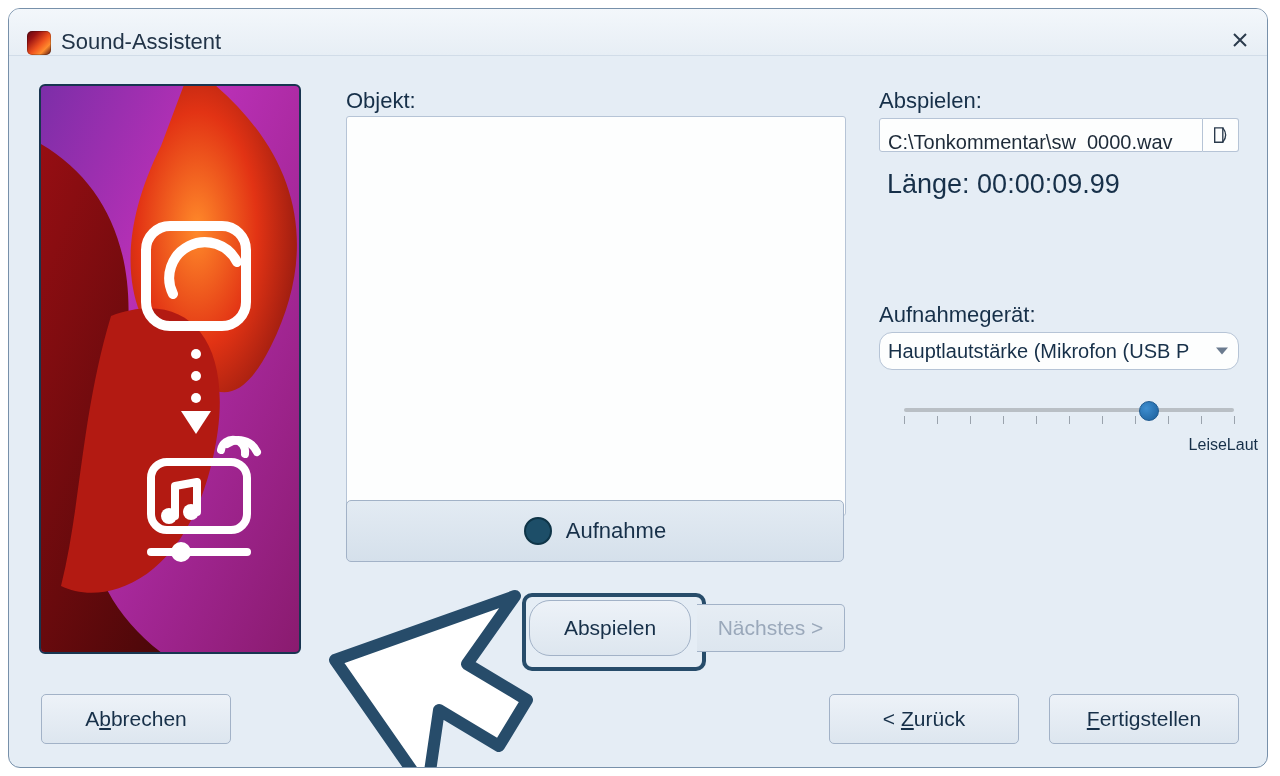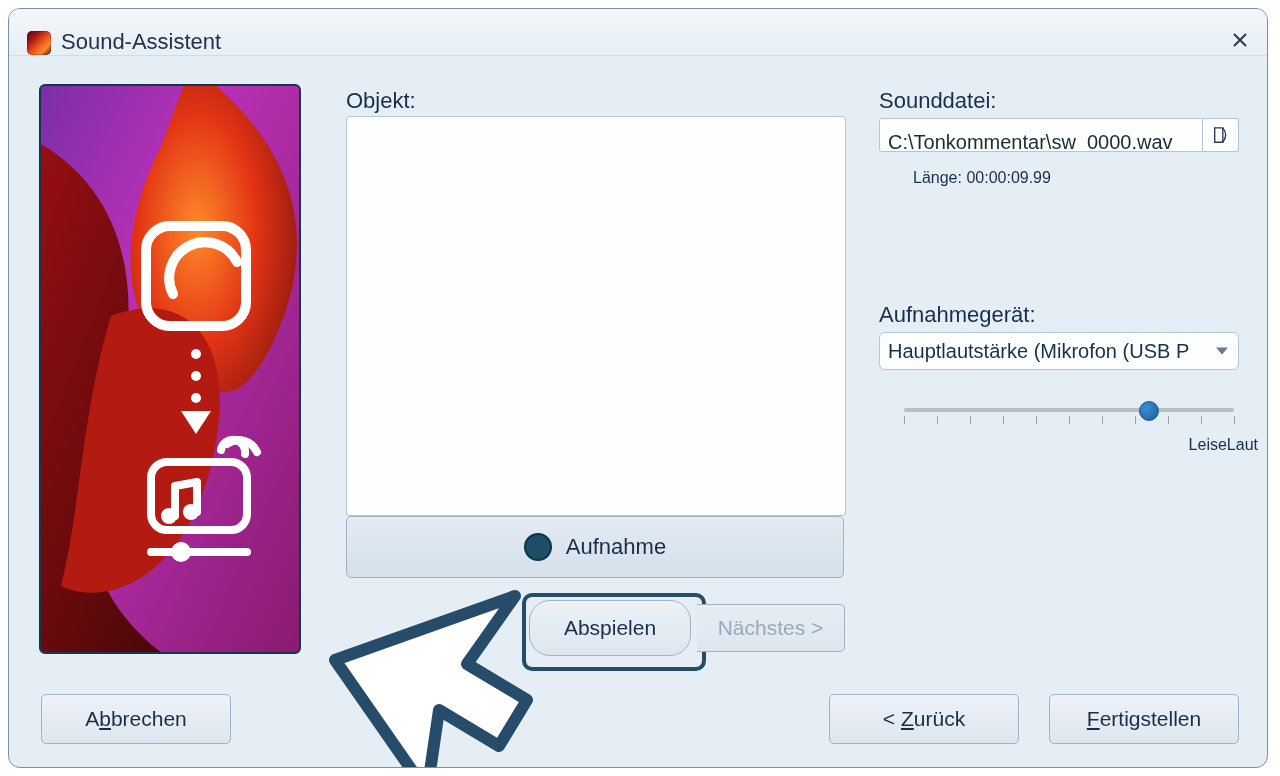--- a/index.html
+++ b/index.html
@@ -98,26 +98,26 @@
     border-radius:3px 0 0 3px;
     font-size:20px;padding:12px 8px;box-sizing:border-box;color:#1d2a38;
     text-overflow:ellipsis;white-space:nowrap;overflow:hidden;
   }
   .path-browse{
     width:36px;height:34px;border:1px solid var(--field-border);
     border-left:none;background:var(--field-bg);border-radius:0 3px 3px 0;
     display:flex;align-items:center;justify-content:center;cursor:pointer;
   }
   .path-browse svg{width:18px;height:20px;stroke:#2a3a4c;fill:none;stroke-width:1.5;}
-  .length-label{position:absolute;left:904px;top:113px;font-size:16px;}
+  .length-label{position:absolute;left:878px;top:113px;font-size:27px;}
   .device-label{position:absolute;left:870px;top:246px;}
   .device-select{
     position:absolute;left:870px;top:276px;width:360px;height:38px;
     border:1px solid var(--field-border);background:var(--field-bg);
-    border-radius:6px;display:flex;align-items:center;
+    border-radius:13px;display:flex;align-items:center;
     font-size:20px;padding:0 30px 0 8px;box-sizing:border-box;
     text-overflow:ellipsis;white-space:nowrap;overflow:hidden;cursor:pointer;
     position:absolute;
   }
   .device-select .chev{
     position:absolute;right:10px;top:50%;transform:translateY(-50%);
     width:0;height:0;border-left:6px solid transparent;border-right:6px solid transparent;
     border-top:7px solid #6b7b8f;
   }
   
@@ -135,21 +135,21 @@
   .btn{
     display:inline-flex;align-items:center;justify-content:center;
     height:42px;
     background:linear-gradient(#edf2f8,#dde6ef);
     border:1px solid var(--btn-border);border-radius:5px;
     font-size:21px;color:var(--text);cursor:pointer;
     box-sizing:border-box;
   }
   .btn.disabled{color:var(--btn-disabled);cursor:default;}
   .record-btn{
-    position:absolute;left:337px;top:460px;width:498px;height:62px;
+    position:absolute;left:337px;top:444px;width:498px;height:62px;
     background:linear-gradient(#e3ebf3,#d5e0eb);
     font-size:22px;
   }
   .record-dot{width:24px;height:24px;border-radius:50%;background:#1d4e68;border:2px solid #0e3447;margin-right:14px;}
   .play-btn{
     position:absolute;left:520px;top:544px;width:162px;height:56px;border-radius:21px;
   }
   .play-outline{
     position:absolute;left:513px;top:537px;width:176px;height:70px;
     border:4px solid var(--accent);border-radius:10px;pointer-events:none;
@@ -238,21 +238,21 @@
         <g stroke="#ffffff" stroke-width="8" stroke-linecap="round">
           <line x1="110" y1="466" x2="206" y2="466"></line>
         </g>
         <circle cx="140" cy="466" r="10" fill="#ffffff"></circle>
       </svg>
     </div>
 
     <div class="lbl object-label">Objekt:</div>
     <div class="object-list"></div>
 
-    <div class="lbl soundfile-label">Sounddatei:</div>
+    <div class="lbl soundfile-label">Abspielen:</div>
     <div class="soundfile-group">
       <div class="path-input">C:\Tonkommentar\sw_0000.wav</div>
       <button class="path-browse">
         <svg viewBox="0 0 20 22">
           <path d="M3 3 h9 v16 h-9 z"></path>
           <path d="M12 3 c 4 5 4 11 0 16"></path>
         </svg>
       </button>
     </div>
     <div class="lbl length-label">

